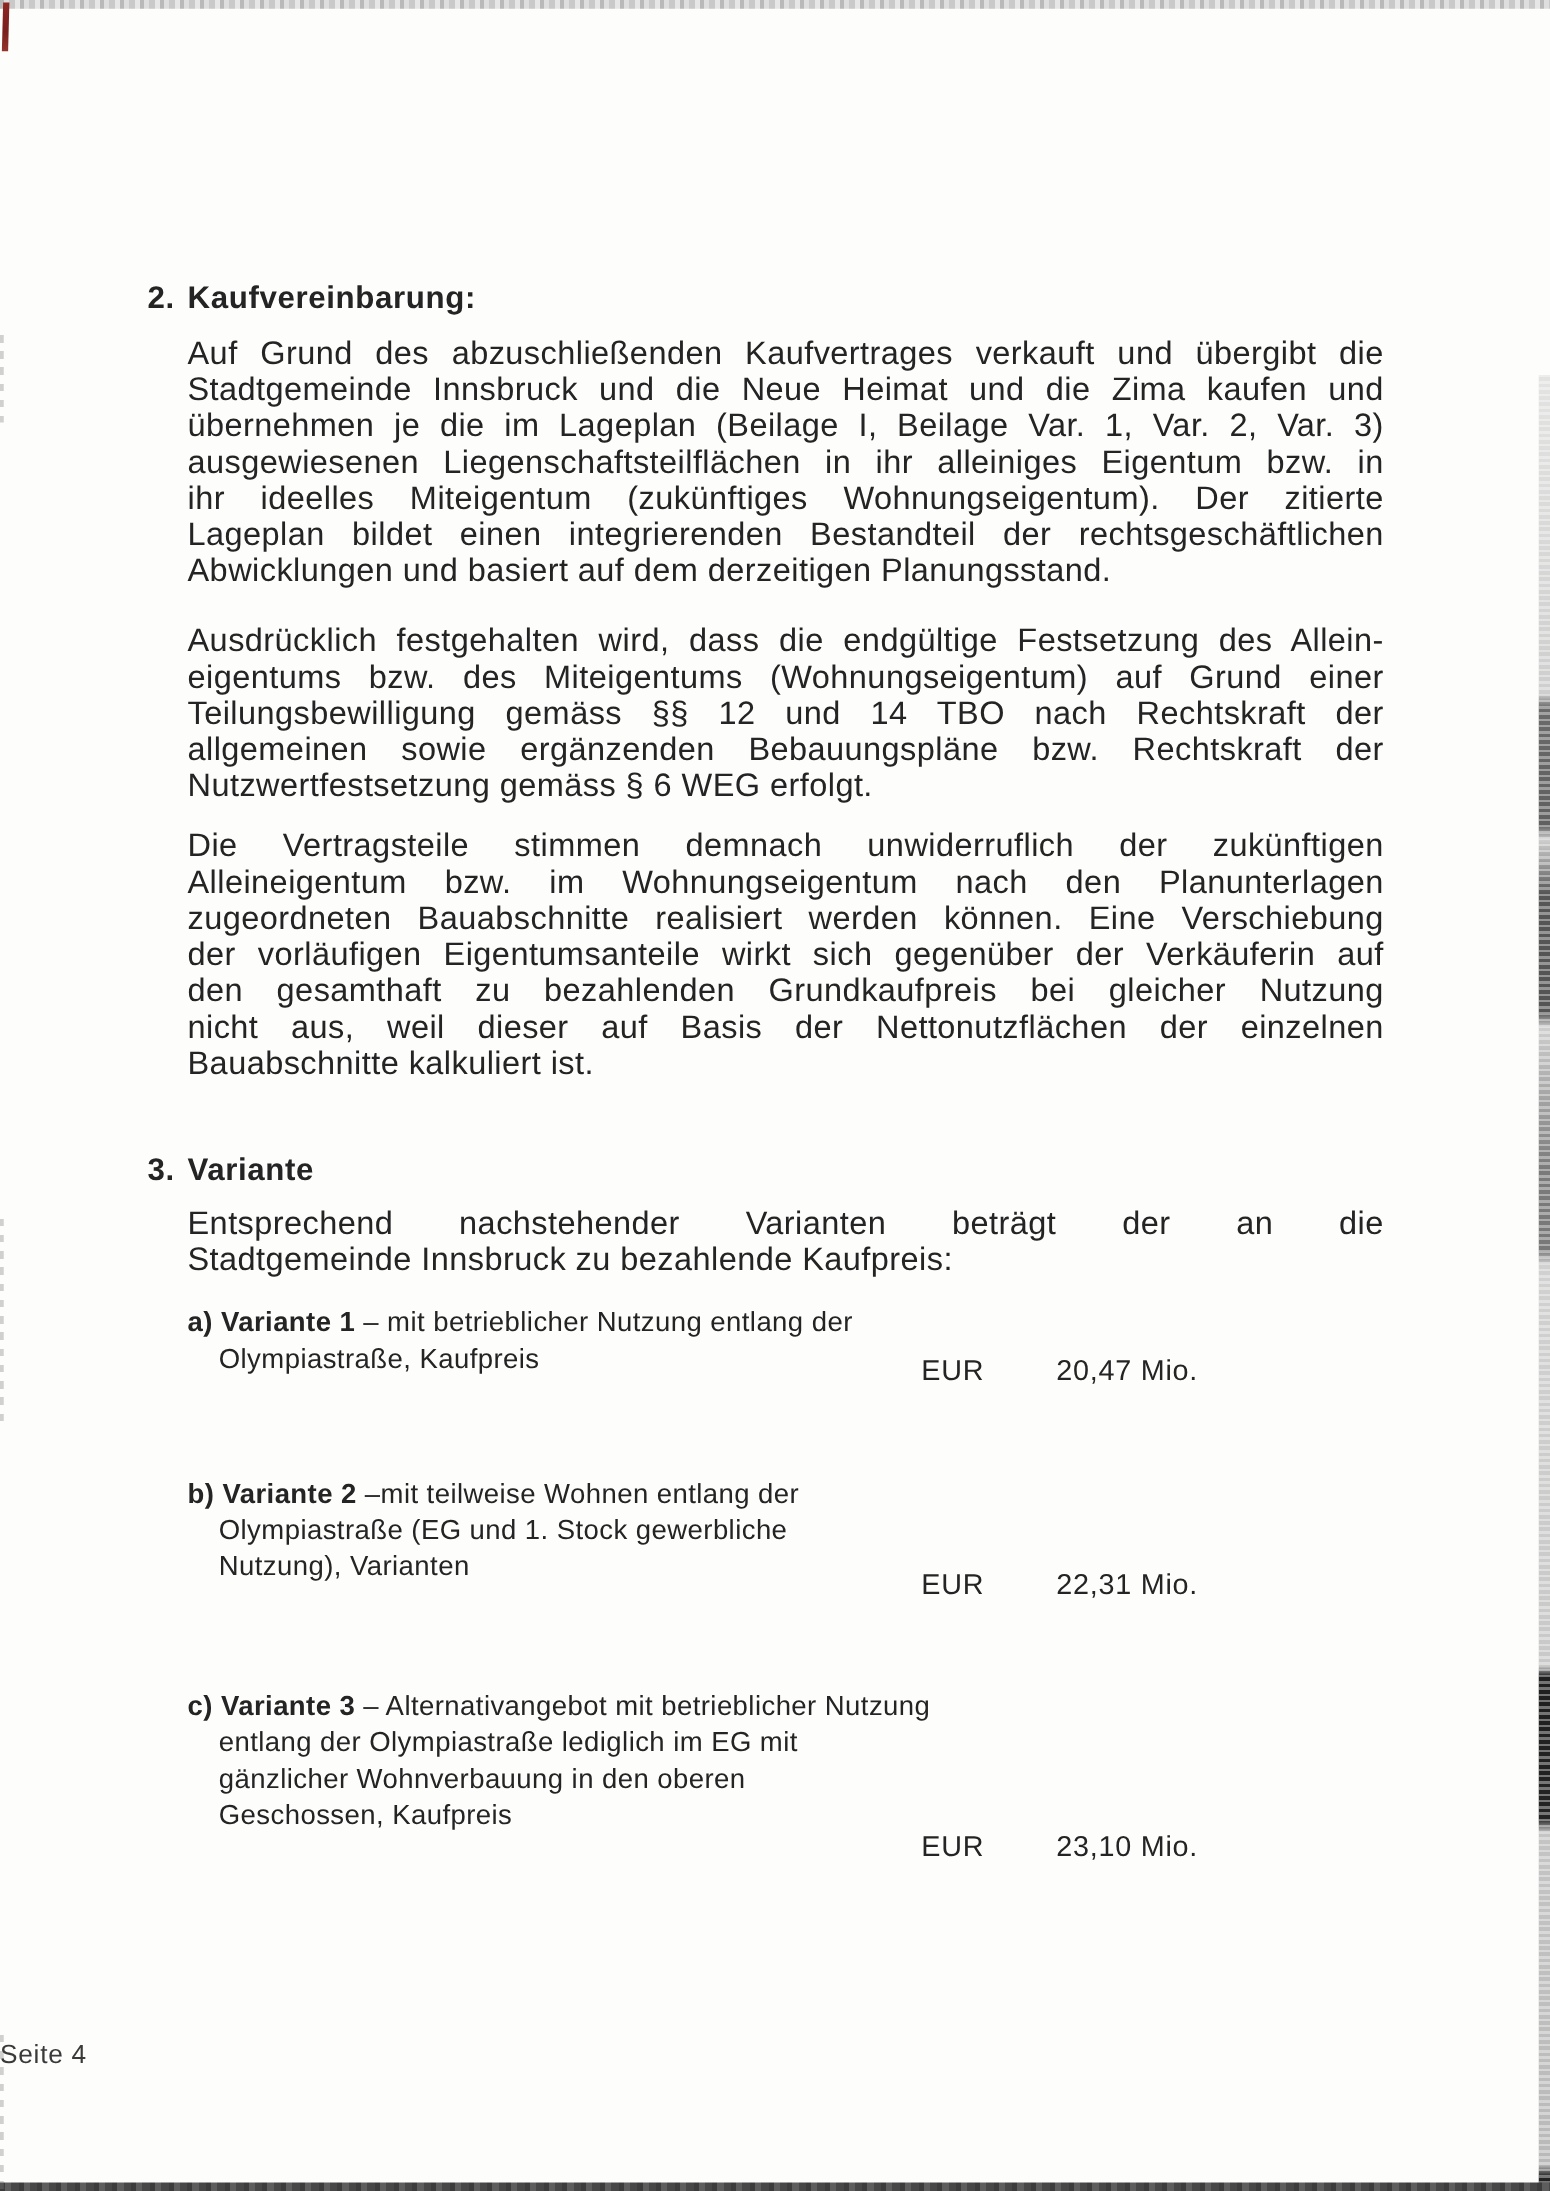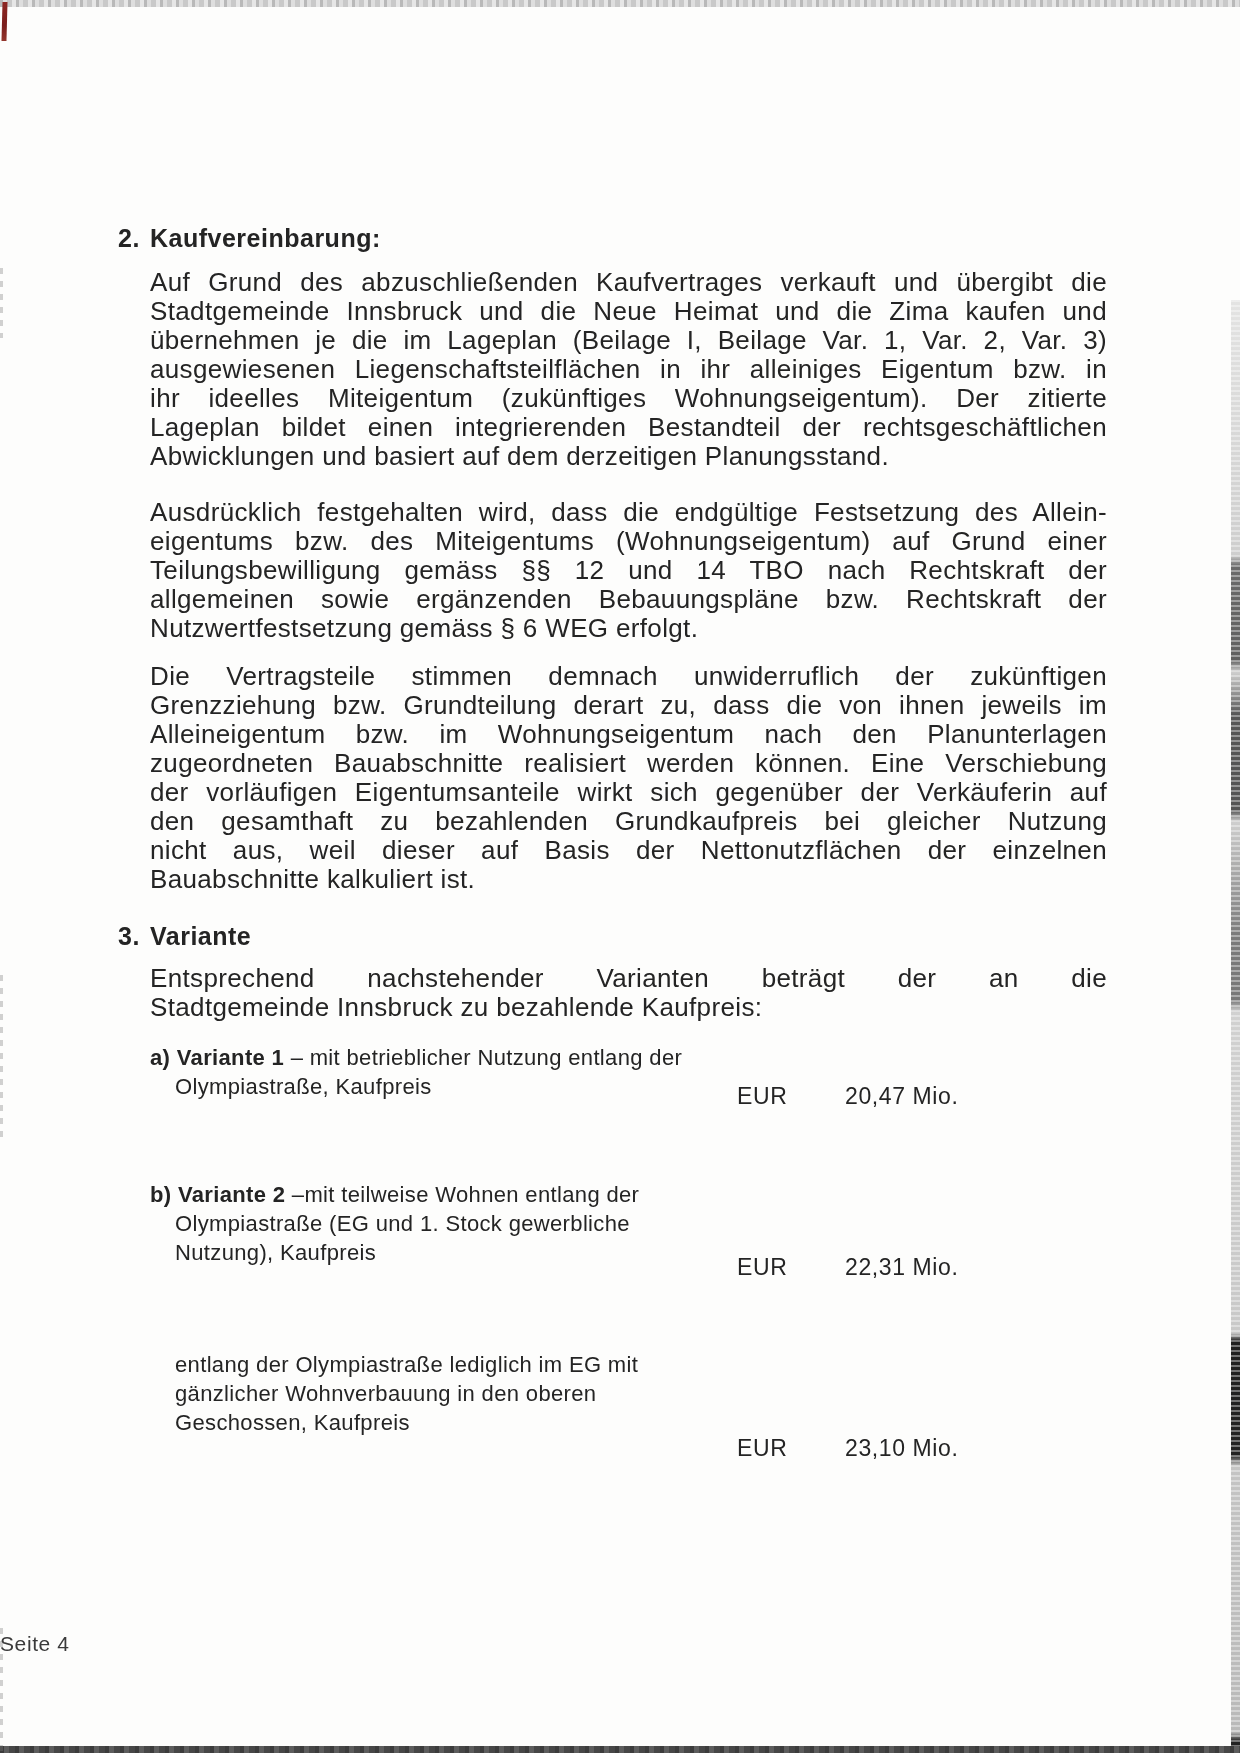--- a/index.html
+++ b/index.html
@@ -113,21 +113,20 @@
   <div class="para p2">
     <div class="jl">Ausdrücklich festgehalten wird, dass die endgültige Festsetzung des Allein-</div>
     <div class="jl">eigentums bzw. des Miteigentums (Wohnungseigentum) auf Grund einer</div>
     <div class="jl">Teilungsbewilligung gemäss §§ 12 und 14 TBO nach Rechtskraft der</div>
     <div class="jl">allgemeinen sowie ergänzenden Bebauungspläne bzw. Rechtskraft der</div>
     <div class="ll">Nutzwertfestsetzung gemäss § 6 WEG erfolgt.</div>
   </div>
 
   <div class="para p3">
     <div class="jl">Die Vertragsteile stimmen demnach unwiderruflich der zukünftigen</div>
-    <div class="jl">Grenzziehung bzw. Grundteilung derart zu, dass die von ihnen jeweils im</div>
     <div class="jl">Alleineigentum bzw. im Wohnungseigentum nach den Planunterlagen</div>
     <div class="jl">zugeordneten Bauabschnitte realisiert werden können. Eine Verschiebung</div>
     <div class="jl">der vorläufigen Eigentumsanteile wirkt sich gegenüber der Verkäuferin auf</div>
     <div class="jl">den gesamthaft zu bezahlenden Grundkaufpreis bei gleicher Nutzung</div>
     <div class="jl">nicht aus, weil dieser auf Basis der Nettonutzflächen der einzelnen</div>
     <div class="ll">Bauabschnitte kalkuliert ist.</div>
   </div>
 
   <div class="hrow h3row">
     <span class="hnum">3.</span>
@@ -140,24 +139,25 @@
   </div>
 
   <div class="variant va">
     <div class="vline1"><span class="vbold">a)</span> <span class="vbold">Variante 1</span><span> – mit betrieblicher Nutzung entlang der</span></div>
     <div class="cont lastline"><span>Olympiastraße, Kaufpreis</span><span class="cur">EUR</span><span class="amt">20,47 Mio.</span></div>
   </div>
 
   <div class="variant vb">
     <div class="vline1"><span class="vbold">b)</span> <span class="vbold">Variante 2</span><span> –mit teilweise Wohnen entlang der</span></div>
     <div class="cont">Olympiastraße (EG und 1. Stock gewerbliche</div>
-    <div class="cont lastline"><span>Nutzung), Kaufpreis</span><span class="cur">EUR</span><span class="amt">22,31 Mio.</span></div>
+    <div class="cont lastline"><span>Nutzung), Varianten</span><span class="cur">EUR</span><span class="amt">22,31 Mio.</span></div>
   </div>
 
   <div class="variant vc">
+    <div class="vline1"><span class="vbold">c)</span> <span class="vbold">Variante 3</span><span> – Alternativangebot mit betrieblicher Nutzung</span></div>
     <div class="cont">entlang der Olympiastraße lediglich im EG mit</div>
     <div class="cont">gänzlicher Wohnverbauung in den oberen</div>
     <div class="cont lastline"><span>Geschossen, Kaufpreis</span><span class="cur">EUR</span><span class="amt">23,10 Mio.</span></div>
   </div>
 
   <div class="footer">Seite 4</div>
 
 </div>
 
 </body></html>

